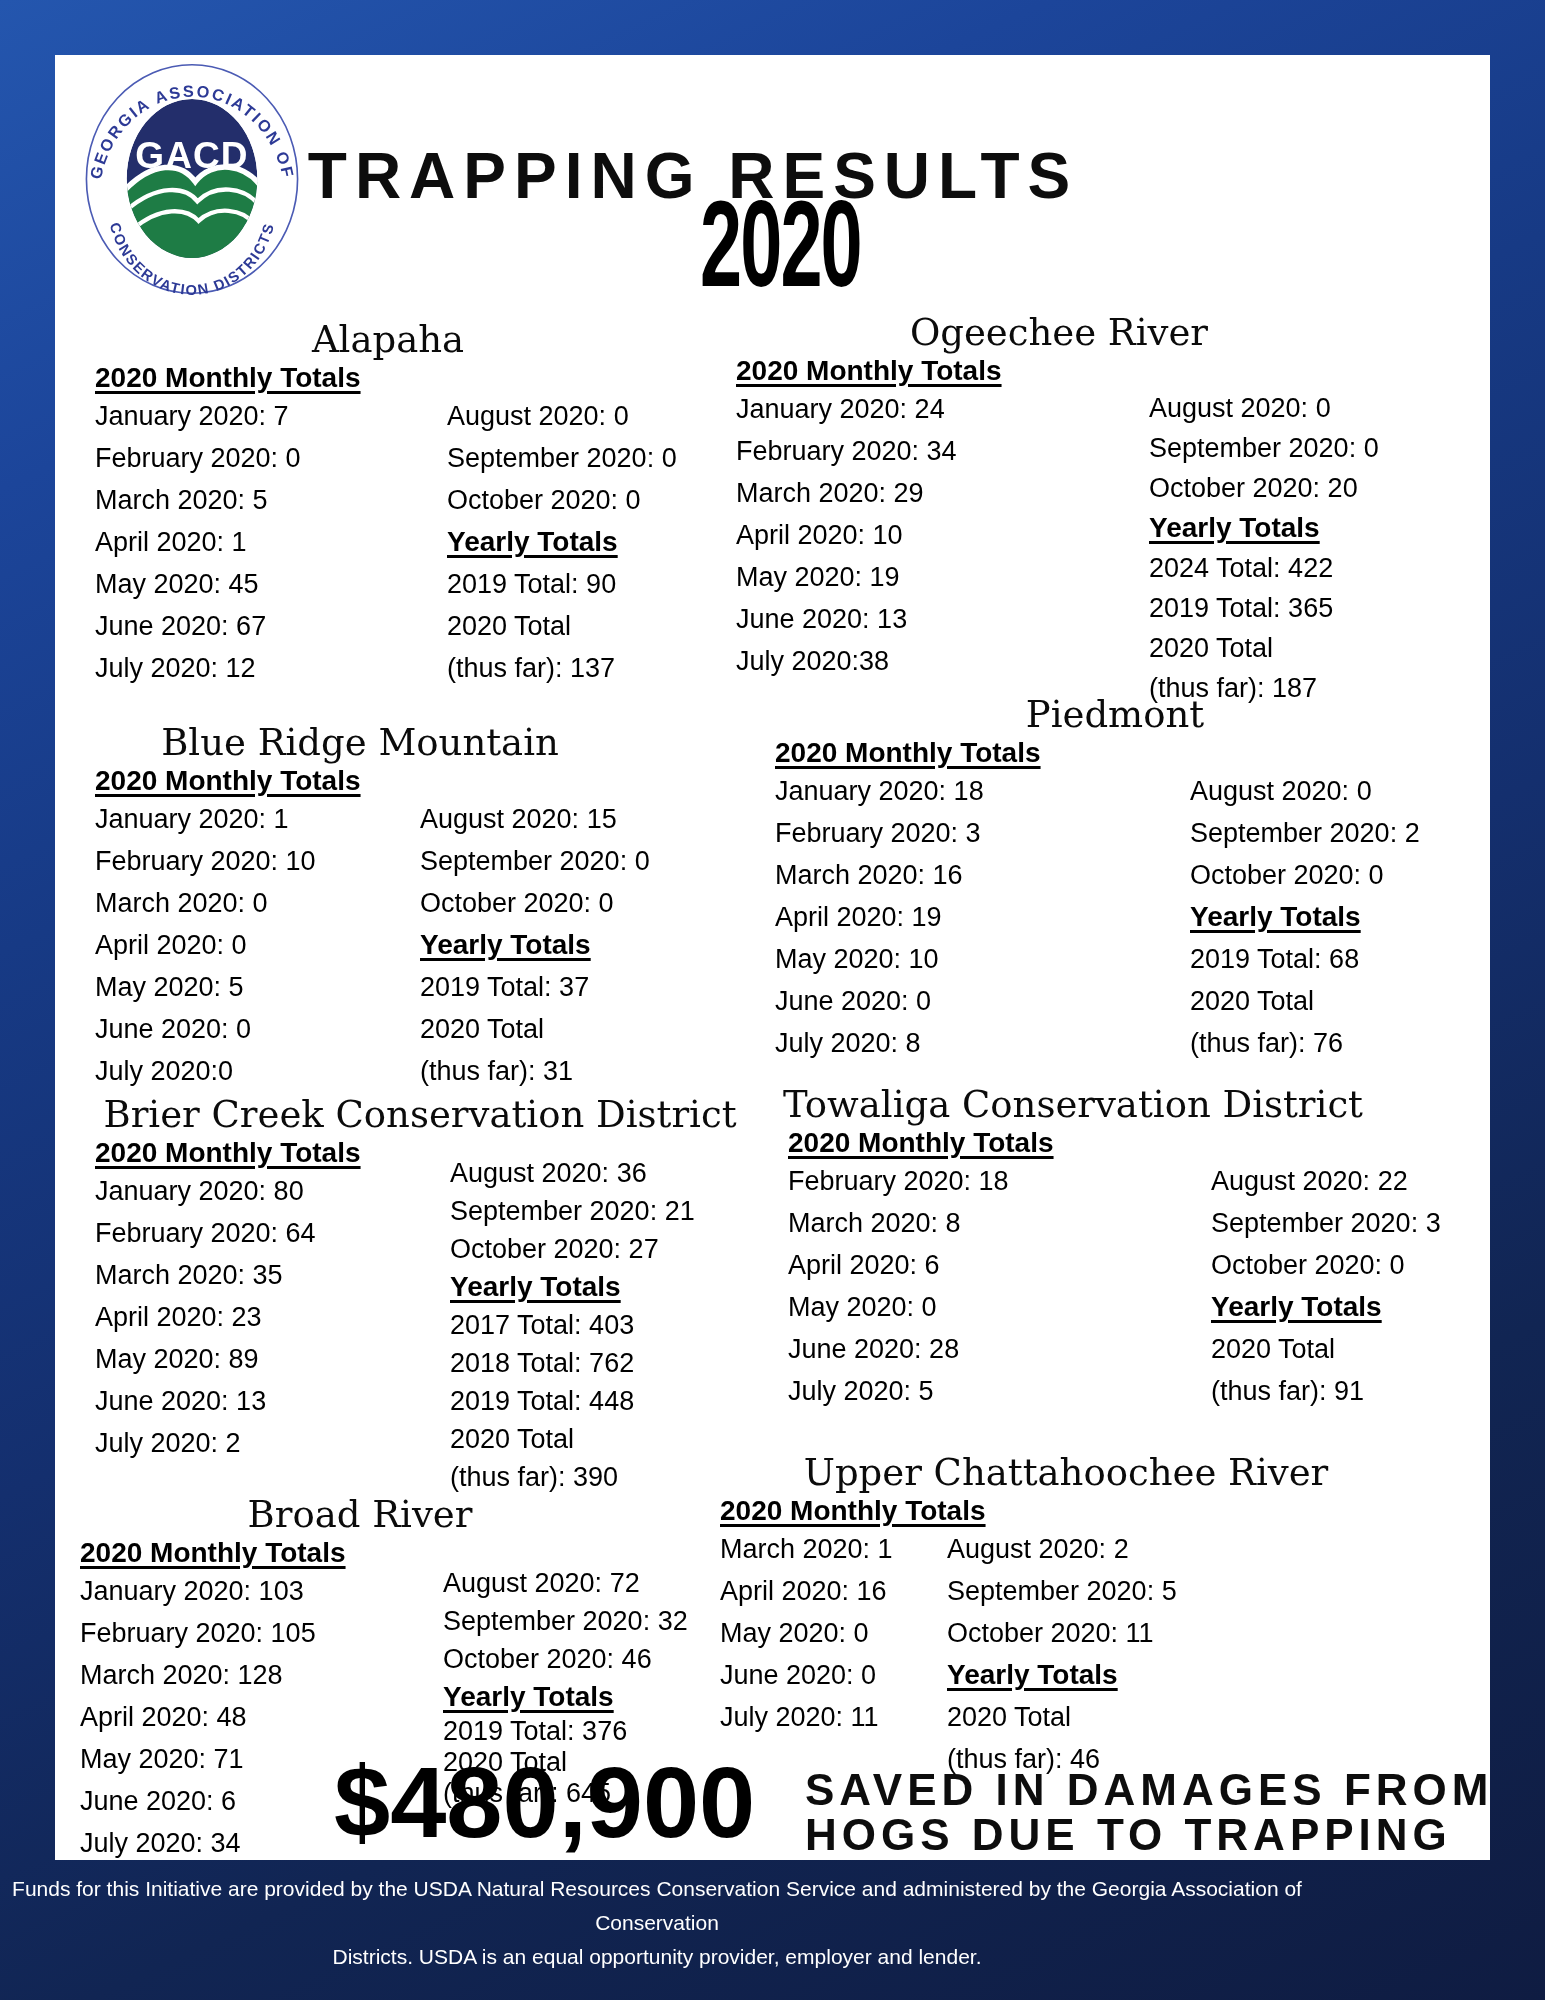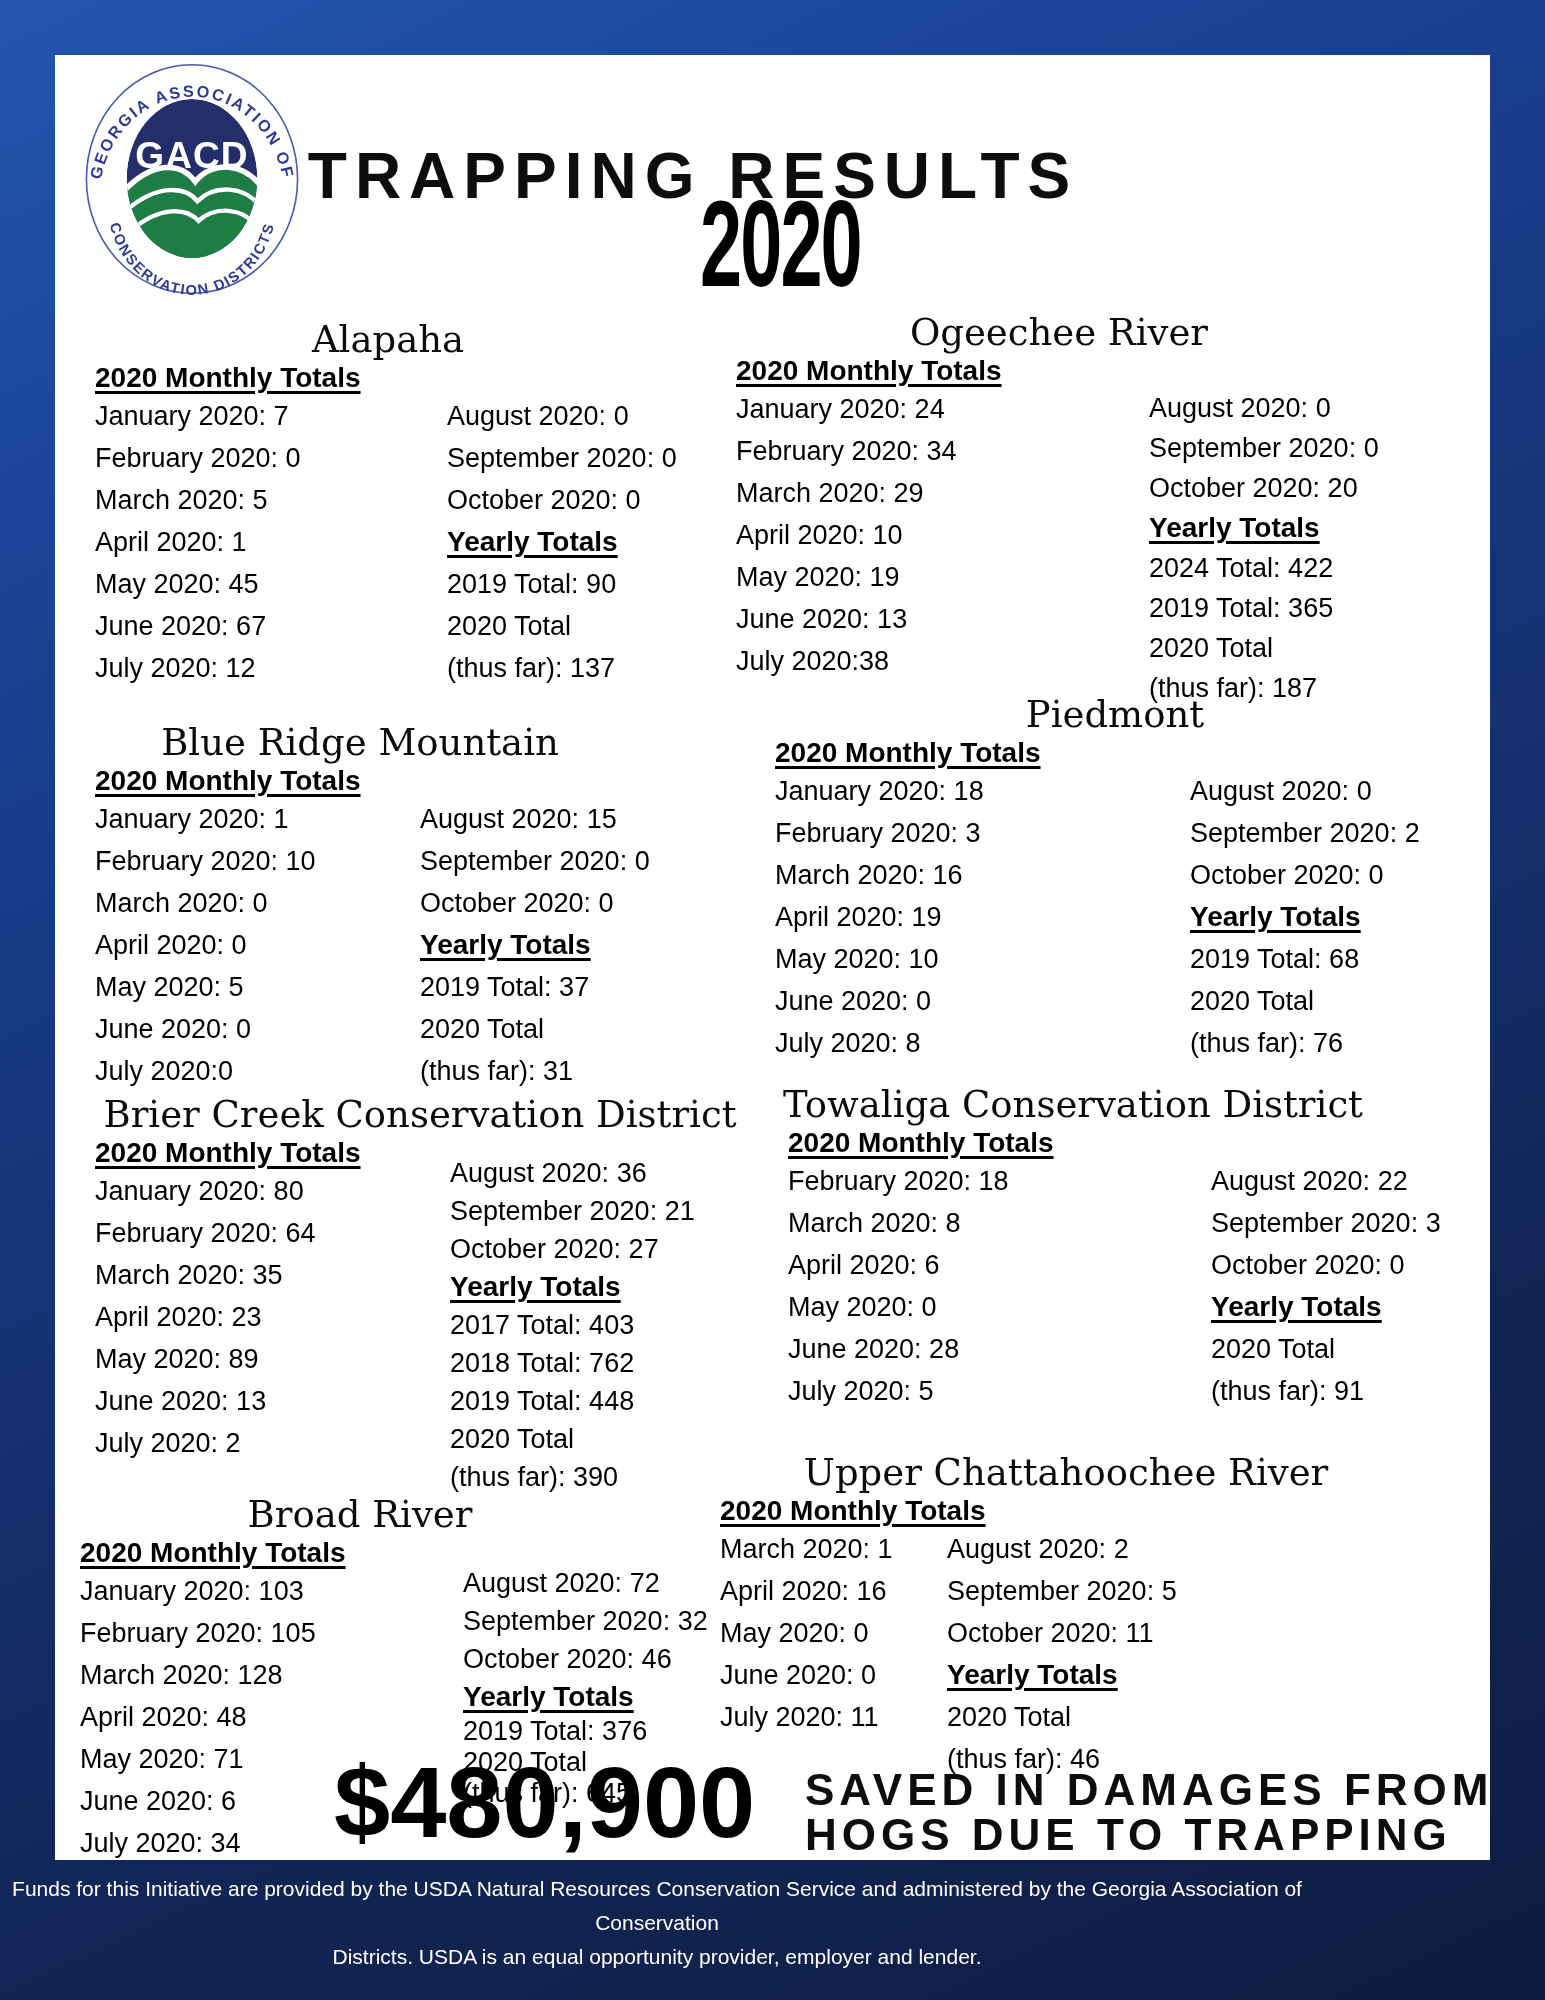--- a/index.html
+++ b/index.html
@@ -24,21 +24,21 @@
   ul.months,ul.yearly{margin:0;padding:0;list-style:none;}
   .months li,.yearly li{font-size:27px;line-height:42px;color:#000;white-space:nowrap;}
   .sub-left{position:relative;}
   .sub-right{position:absolute;top:34px;}
   #sec-0{left:35px;top:264px;width:596px;}   #sec-0 .sub-right{left:357px;}
   #sec-1{left:676px;top:257px;width:656px;}  #sec-1 .sub-right{left:418px;}
   #sec-2{left:35px;top:667px;width:540px;}   #sec-2 .sub-right{left:330px;}
   #sec-3{left:715px;top:639px;width:690px;}  #sec-3 .sub-right{left:420px;}
   #sec-4{left:35px;top:1039px;width:660px;}  #sec-4 .sub-right{left:360px;top:18px;}
   #sec-5{left:728px;top:1029px;width:534px;} #sec-5 .sub-right{left:428px;}
-  #sec-6{left:20px;top:1439px;width:570px;}  #sec-6 .sub-right{left:368px;top:28px;margin-left:20px;}
+  #sec-6{left:20px;top:1439px;width:570px;}  #sec-6 .sub-right{left:368px;top:28px;}
   #sec-7{left:660px;top:1397px;width:702px;} #sec-7 .sub-right{left:232px;}
   #sec-1 .sub-right li,#sec-1 .yt-heading{line-height:40px;}
   #sec-4 .sub-right li,#sec-4 .yt-heading{line-height:38px;}
   #sec-6 .sub-right .months li,#sec-6 .yt-heading{line-height:38px;}
   #sec-6 .yearly li{line-height:31px;}
   
   .amount{position:absolute;left:279px;top:1697px;font-size:101px;line-height:1;font-weight:700;
       letter-spacing:0;color:#000;white-space:nowrap;}
   .banner-text{position:absolute;left:750px;top:1712px;width:620px;text-align:center;
       font-size:44px;line-height:45px;font-weight:700;letter-spacing:5px;color:#0d0d0d;white-space:nowrap;}

